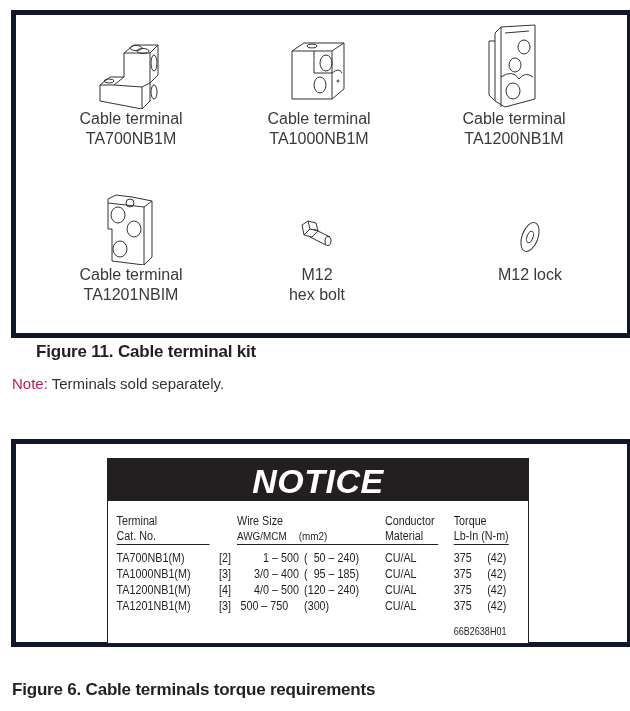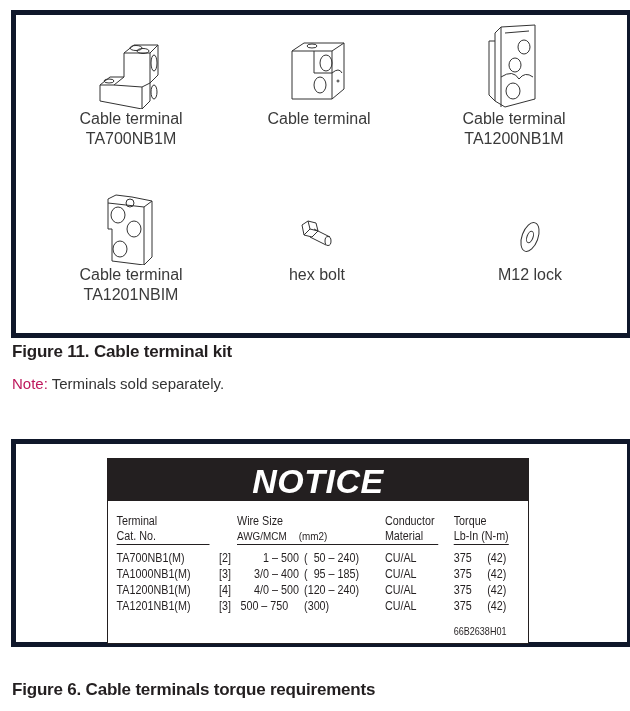--- a/index.html
+++ b/index.html
@@ -51,20 +51,21 @@
       <path d="M8 14 L48 14 L60 6"></path>
       <path d="M48 14 L48 62"></path>
       <path d="M30 14 L30 36 L48 36"></path>
       <ellipse cx="42" cy="26" rx="6" ry="8"></ellipse>
       <path d="M48 36 Q55 30 58 36"></path>
       <ellipse cx="36" cy="48" rx="6" ry="8"></ellipse>
       <ellipse cx="28" cy="9" rx="5" ry="2"></ellipse>
       <circle cx="54" cy="44" r="1"></circle>
     </svg>
     <div class="lbl">Cable terminal</div>
+    <div class="lbl">TA1000NB1M</div>
   </div>
 
   <div class="item" style="left:398px; top:8px;">
     <svg width="70" height="86" viewBox="0 0 70 86" fill="none" stroke="#333" stroke-width="1">
       <path d="M16 10 L22 4 L56 2 L56 76 L26 84 L16 78 Z"></path>
       <path d="M22 4 L22 84"></path>
       <path d="M10 18 L16 18"></path>
       <path d="M10 18 L10 72 L16 78"></path>
       <path d="M26 10 L50 8"></path>
       <ellipse cx="45" cy="24" rx="6" ry="7"></ellipse>
@@ -93,35 +94,36 @@
   <div class="item" style="left:201px; top:178px;">
     <div style="height:72px; position:relative;">
       <svg width="40" height="34" viewBox="0 0 40 34" style="position:absolute; left:81px; top:26px;" fill="none" stroke="#333" stroke-width="1">
         <path d="M4 6 L10 2 L18 4 L20 12 L14 18 L6 16 Z"></path>
         <path d="M10 2 L12 10 L20 12"></path>
         <path d="M12 10 L6 16"></path>
         <path d="M16 10 L32 18 M12 18 L28 26"></path>
         <ellipse cx="30" cy="22" rx="3" ry="4.5"></ellipse>
       </svg>
     </div>
+    <div class="lbl">M12</div>
     <div class="lbl">hex bolt</div>
   </div>
 
   <div class="item" style="left:414px; top:178px;">
     <div style="height:72px; position:relative;">
       <svg width="24" height="36" viewBox="0 0 24 36" style="position:absolute; left:88px; top:26px;" fill="none" stroke="#333" stroke-width="1">
         <ellipse cx="12" cy="18" rx="8" ry="15" transform="rotate(20 12 18)"></ellipse>
         <ellipse cx="12" cy="18" rx="3" ry="6" transform="rotate(20 12 18)"></ellipse>
       </svg>
     </div>
     <div class="lbl">M12 lock</div>
   </div>
 </div>
 
-<div class="caption" style="top:342px;">Figure 11. Cable terminal kit</div>
+<div class="caption" style="top:342px;margin-left:24px;">Figure 11. Cable terminal kit</div>
 
 <div class="note"><b>Note:</b><span> Terminals sold separately.</span></div>
 
 <div id="fig12" class="fig-box"></div>
 
 <div class="notice">
   <div class="notice-head">NOTICE</div>
   <div class="notice-body">
 
     <div class="col hdr" style="left:10px; top:13px;">

